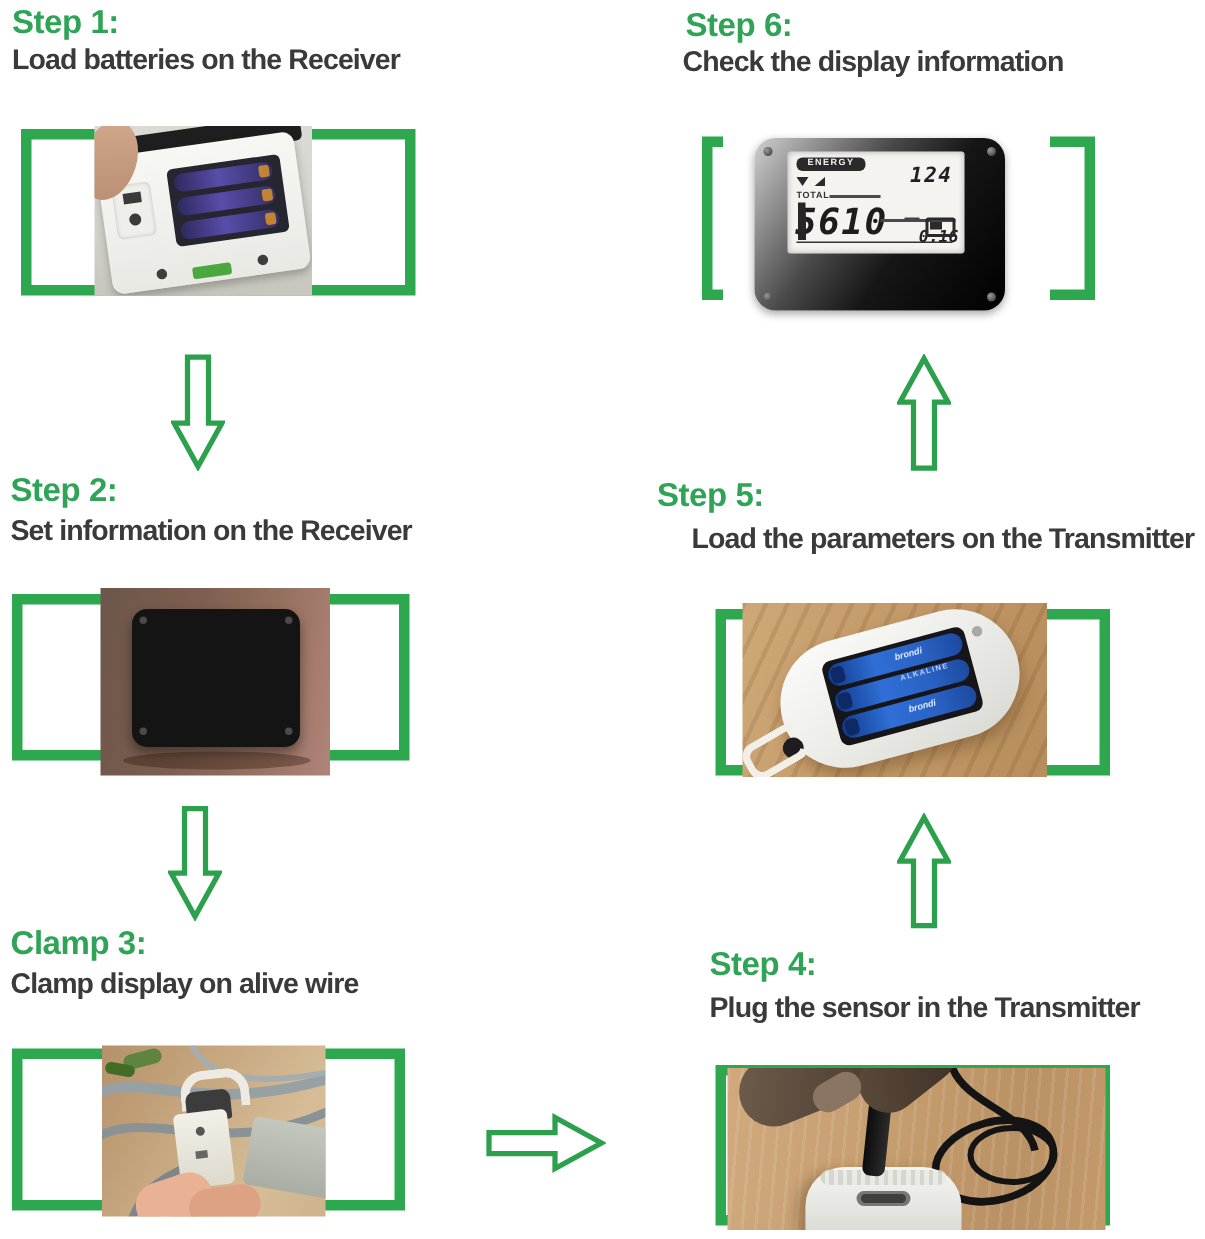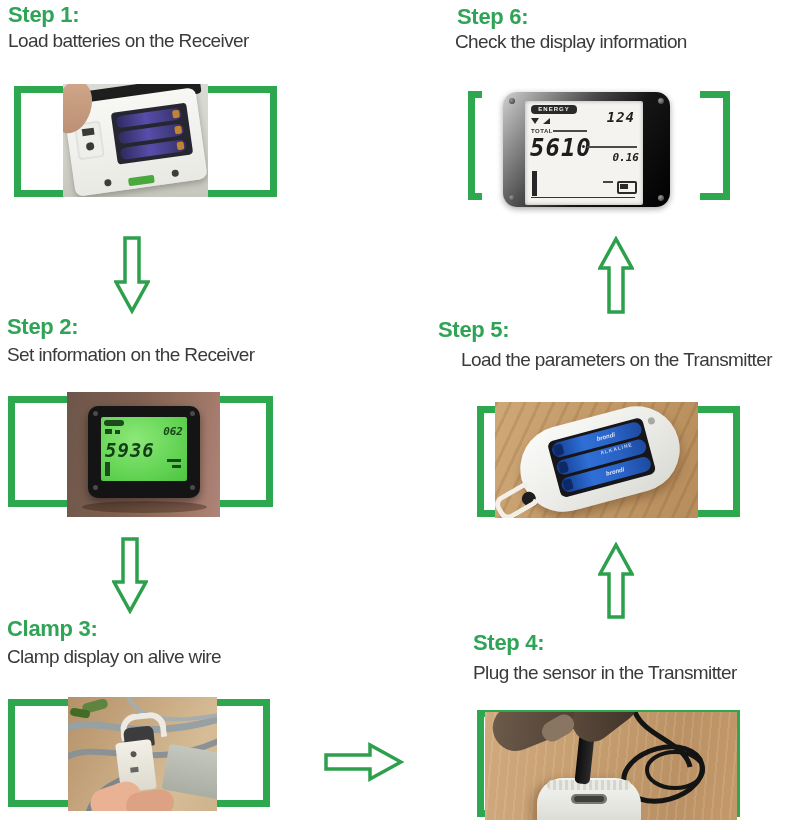--- a/index.html
+++ b/index.html
@@ -1,19 +1,19 @@
 <!DOCTYPE html>
 <html><head>
 <meta charset="utf-8">
 <style>
   html,body{margin:0;padding:0;background:#fff;}
   .canvas{position:relative;width:803px;height:826px;background:#fff;overflow:hidden;
           font-family:"Liberation Sans",sans-serif;}
   .step-label{position:absolute;font-size:22px;font-weight:700;color:#2fa456;letter-spacing:-.3px;white-space:nowrap;z-index:4;}
-  .step-title{position:absolute;font-size:19px;font-weight:400;color:#3a3a3a;letter-spacing:-.6px;white-space:nowrap;z-index:4;}
+  .step-title{position:absolute;font-size:19px;font-weight:700;color:#3a3a3a;letter-spacing:-.6px;white-space:nowrap;z-index:4;}
   .frame{position:absolute;border:7px solid #2ea84f;z-index:1;box-sizing:border-box;}
   .photo{position:absolute;overflow:hidden;z-index:2;}
   .flow-arrow{position:absolute;z-index:3;}
   .flow-arrow svg{display:block;}
 
   
   .p1{background:linear-gradient(180deg,#dbdbd5 0%,#d3d3cc 60%,#c6c6bd 100%);}
   .p1 *{position:absolute;}
   .p1-band{left:12px;top:0;width:126px;height:18px;background:#1e1e1e;border-radius:4px;transform:rotate(-8deg);}
   .p1-dev{left:6px;top:12px;width:133px;height:92px;background:linear-gradient(180deg,#f7f7f4,#e9e9e4);
@@ -107,21 +107,21 @@
   .p5-cable{left:0;bottom:4px;width:34px;height:16px;border:5px solid #f1efe8;border-right-color:transparent;
             border-radius:10px;transform:rotate(-30deg);}
 
   
   .p6{background:#ffffff;}
   .p6 *{position:absolute;}
   .p6-dev{left:21px;top:8px;width:167px;height:115px;border-radius:14px;
           background:linear-gradient(125deg,#d0d0d0 0%,#9a9a9a 15%,#4a4a4a 38%,#161616 60%,#000 100%);
           box-shadow:0 2px 6px rgba(0,0,0,.35);}
   .p6-scr{width:6px;height:6px;border-radius:50%;background:radial-gradient(circle at 35% 35%,#999,#2e2e2e);}
-  .p6-lcd{left:22px;top:9px;width:118px;height:104px;background:#f4f3ef;border-radius:2px;
+  .p6-lcd{left:22px;top:9px;width:118px;height:68px;background:#f4f3ef;border-radius:2px;
           box-shadow:inset 0 0 4px rgba(0,0,0,.3);}
   .p6-pill{left:6px;top:4px;width:46px;height:9px;background:#2a2a2a;border-radius:4px;color:#f4f3ef;
            font:700 6px "Liberation Sans",sans-serif;text-align:center;line-height:9px;letter-spacing:1px;}
   .p6-ic1{left:6px;top:17px;width:0;height:0;border-left:4px solid transparent;border-right:4px solid transparent;border-top:6px solid #2a2a2a;}
   .p6-ic2{left:18px;top:17px;width:7px;height:6px;background:#2a2a2a;clip-path:polygon(0 100%,100% 0,100% 100%);}
   .p6-power{right:8px;top:8px;font:italic 700 14px "DejaVu Sans Mono",monospace;color:#1f1f1f;letter-spacing:1px;}
   .p6-line1{left:28px;top:29px;width:34px;height:2px;background:#4a4a4a;}
   .p6-total{left:6px;top:27px;font:700 6px "Liberation Sans",sans-serif;color:#333;letter-spacing:.5px;}
   .p6-main{left:5px;top:33px;font:italic 700 24px "DejaVu Sans Mono",monospace;color:#1d1d1d;letter-spacing:1px;}
   .p6-line2{right:6px;top:45px;width:50px;height:2px;background:#4a4a4a;}
@@ -170,39 +170,20 @@
     <div class="step-label" style="left:7px;top:314px">Step 2:</div>
     <div class="step-title" style="left:7px;top:344px">Set information on the Receiver</div>
     <div class="frame" style="left:8px;top:396px;width:265px;height:111px"></div>
     <div class="photo p2" style="left:67px;top:392px;width:153px;height:125px">
       <div class="p2-shad"></div>
       <div class="p2-dev">
         <span class="p2-scr" style="left:5px;top:5px"></span>
         <span class="p2-scr" style="right:5px;top:5px"></span>
         <span class="p2-scr" style="left:5px;bottom:8px"></span>
         <span class="p2-scr" style="right:5px;bottom:8px"></span>
-        <div class="p2-lcd">
-          <span class="p2-pill"></span>
-          <span class="p2-ica"></span>
-          <span class="p2-icb"></span>
-          <span class="p2-top">062</span>
-          <span class="p2-main">5936</span>
-          <span class="p2-d1"></span>
-          <span class="p2-d2"></span>
-          <div class="p2-bars bars">
-              <i style="height: 40%;"></i>
-              <i style="height: 60%;"></i>
-              <i style="height: 30%;"></i>
-              <i style="height: 70%;"></i>
-              <i style="height: 80%;"></i>
-              <i style="height: 74%;"></i>
-              <i style="height: 48%;"></i>
-              <i style="height: 30%;"></i>
-            </div>
-        </div>
       </div>
     </div>
   </section>
 
   <section>
     <div class="step-label" style="left:7px;top:616px">Clamp 3:</div>
     <div class="step-title" style="left:7px;top:646px">Clamp display on alive wire</div>
     <div class="frame" style="left:8px;top:699px;width:262px;height:108px"></div>
     <div class="photo p3" style="left:68px;top:697px;width:149px;height:114px">
       <svg class="p3-wires" width="149" height="114" viewBox="0 0 149 114">

